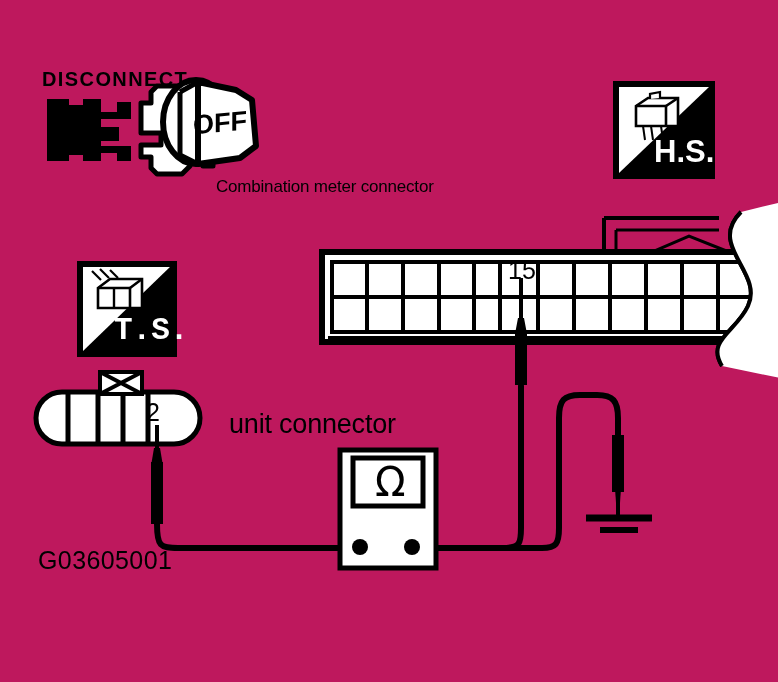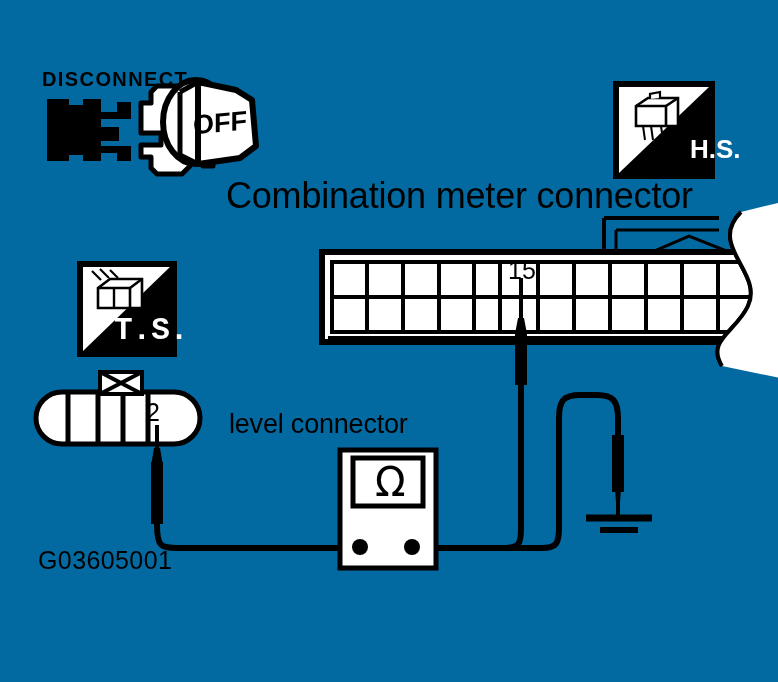--- a/index.html
+++ b/index.html
@@ -8,40 +8,40 @@
     background: #ffffff;
   }
   body {
     font-family: "Liberation Sans", sans-serif;
     -webkit-font-smoothing: none;
   }
   #figure {
     position: relative;
     width: 778px;
     height: 682px;
-    background: #0369a1;
+    background: #be185d;
     overflow: hidden;
   }
   #svg-layer {
     position: absolute;
     left: 0;
     top: 0;
     width: 778px;
     height: 682px;
   }
   .txt {
     position: absolute;
     color: #000000;
     white-space: pre;
     line-height: 1.02;
   }
   .lbl-combination {
-    left: 226px;
+    left: 216px;
     top: 178px;
-    font-size: 36px;
+    font-size: 17px;
     letter-spacing: -0.2px;
   }
   .lbl-fuel {
     left: 229px;
     top: 383px;
     font-size: 27px;
     letter-spacing: -0.2px;
   }
   .lbl-figure-id {
     left: 38px;
@@ -56,21 +56,21 @@
     white-space: pre;
   }
   .pin-15 { left: 508px; top: 256px; }
   .pin-2  { left: 146px; top: 398px; }
   .badge-text {
     position: absolute;
     color: #ffffff;
     font-weight: bold;
     white-space: pre;
   }
-  .hs-text { left: 654px; top: 134px; font-size: 26px; margin-left: 36px; }
+  .hs-text { left: 654px; top: 134px; font-size: 31px; }
   .ts-text { left: 114px; top: 313px; font-size: 31px; font-family: Liberation Mono, monospace; }
   .disconnect-text {
     position: absolute;
     left: 42px;
     top: 68px;
     font-size: 20px;
     font-weight: bold;
     letter-spacing: 1.4px;
     color: #000000;
     white-space: pre;
@@ -257,21 +257,21 @@
   <div class="disconnect-text">DISCONNECT</div>
 
   <div class="off-text">OFF</div>
 
   <div class="badge-text hs-text">H.S.</div>
 
   <div class="badge-text ts-text">T.S.</div>
 
   <div class="txt lbl-combination">Combination meter connector</div>
 
-  <div class="txt lbl-fuel"><br><span>level connector</span></div>
+  <div class="txt lbl-fuel"><br><span>unit connector</span></div>
 
   <div class="pin-num pin-15">15</div>
 
   <div class="pin-num pin-2">2</div>
 
   <div class="ohm-text">Ω</div>
 
   <div class="txt lbl-figure-id">G03605001</div>
 
 </div>

